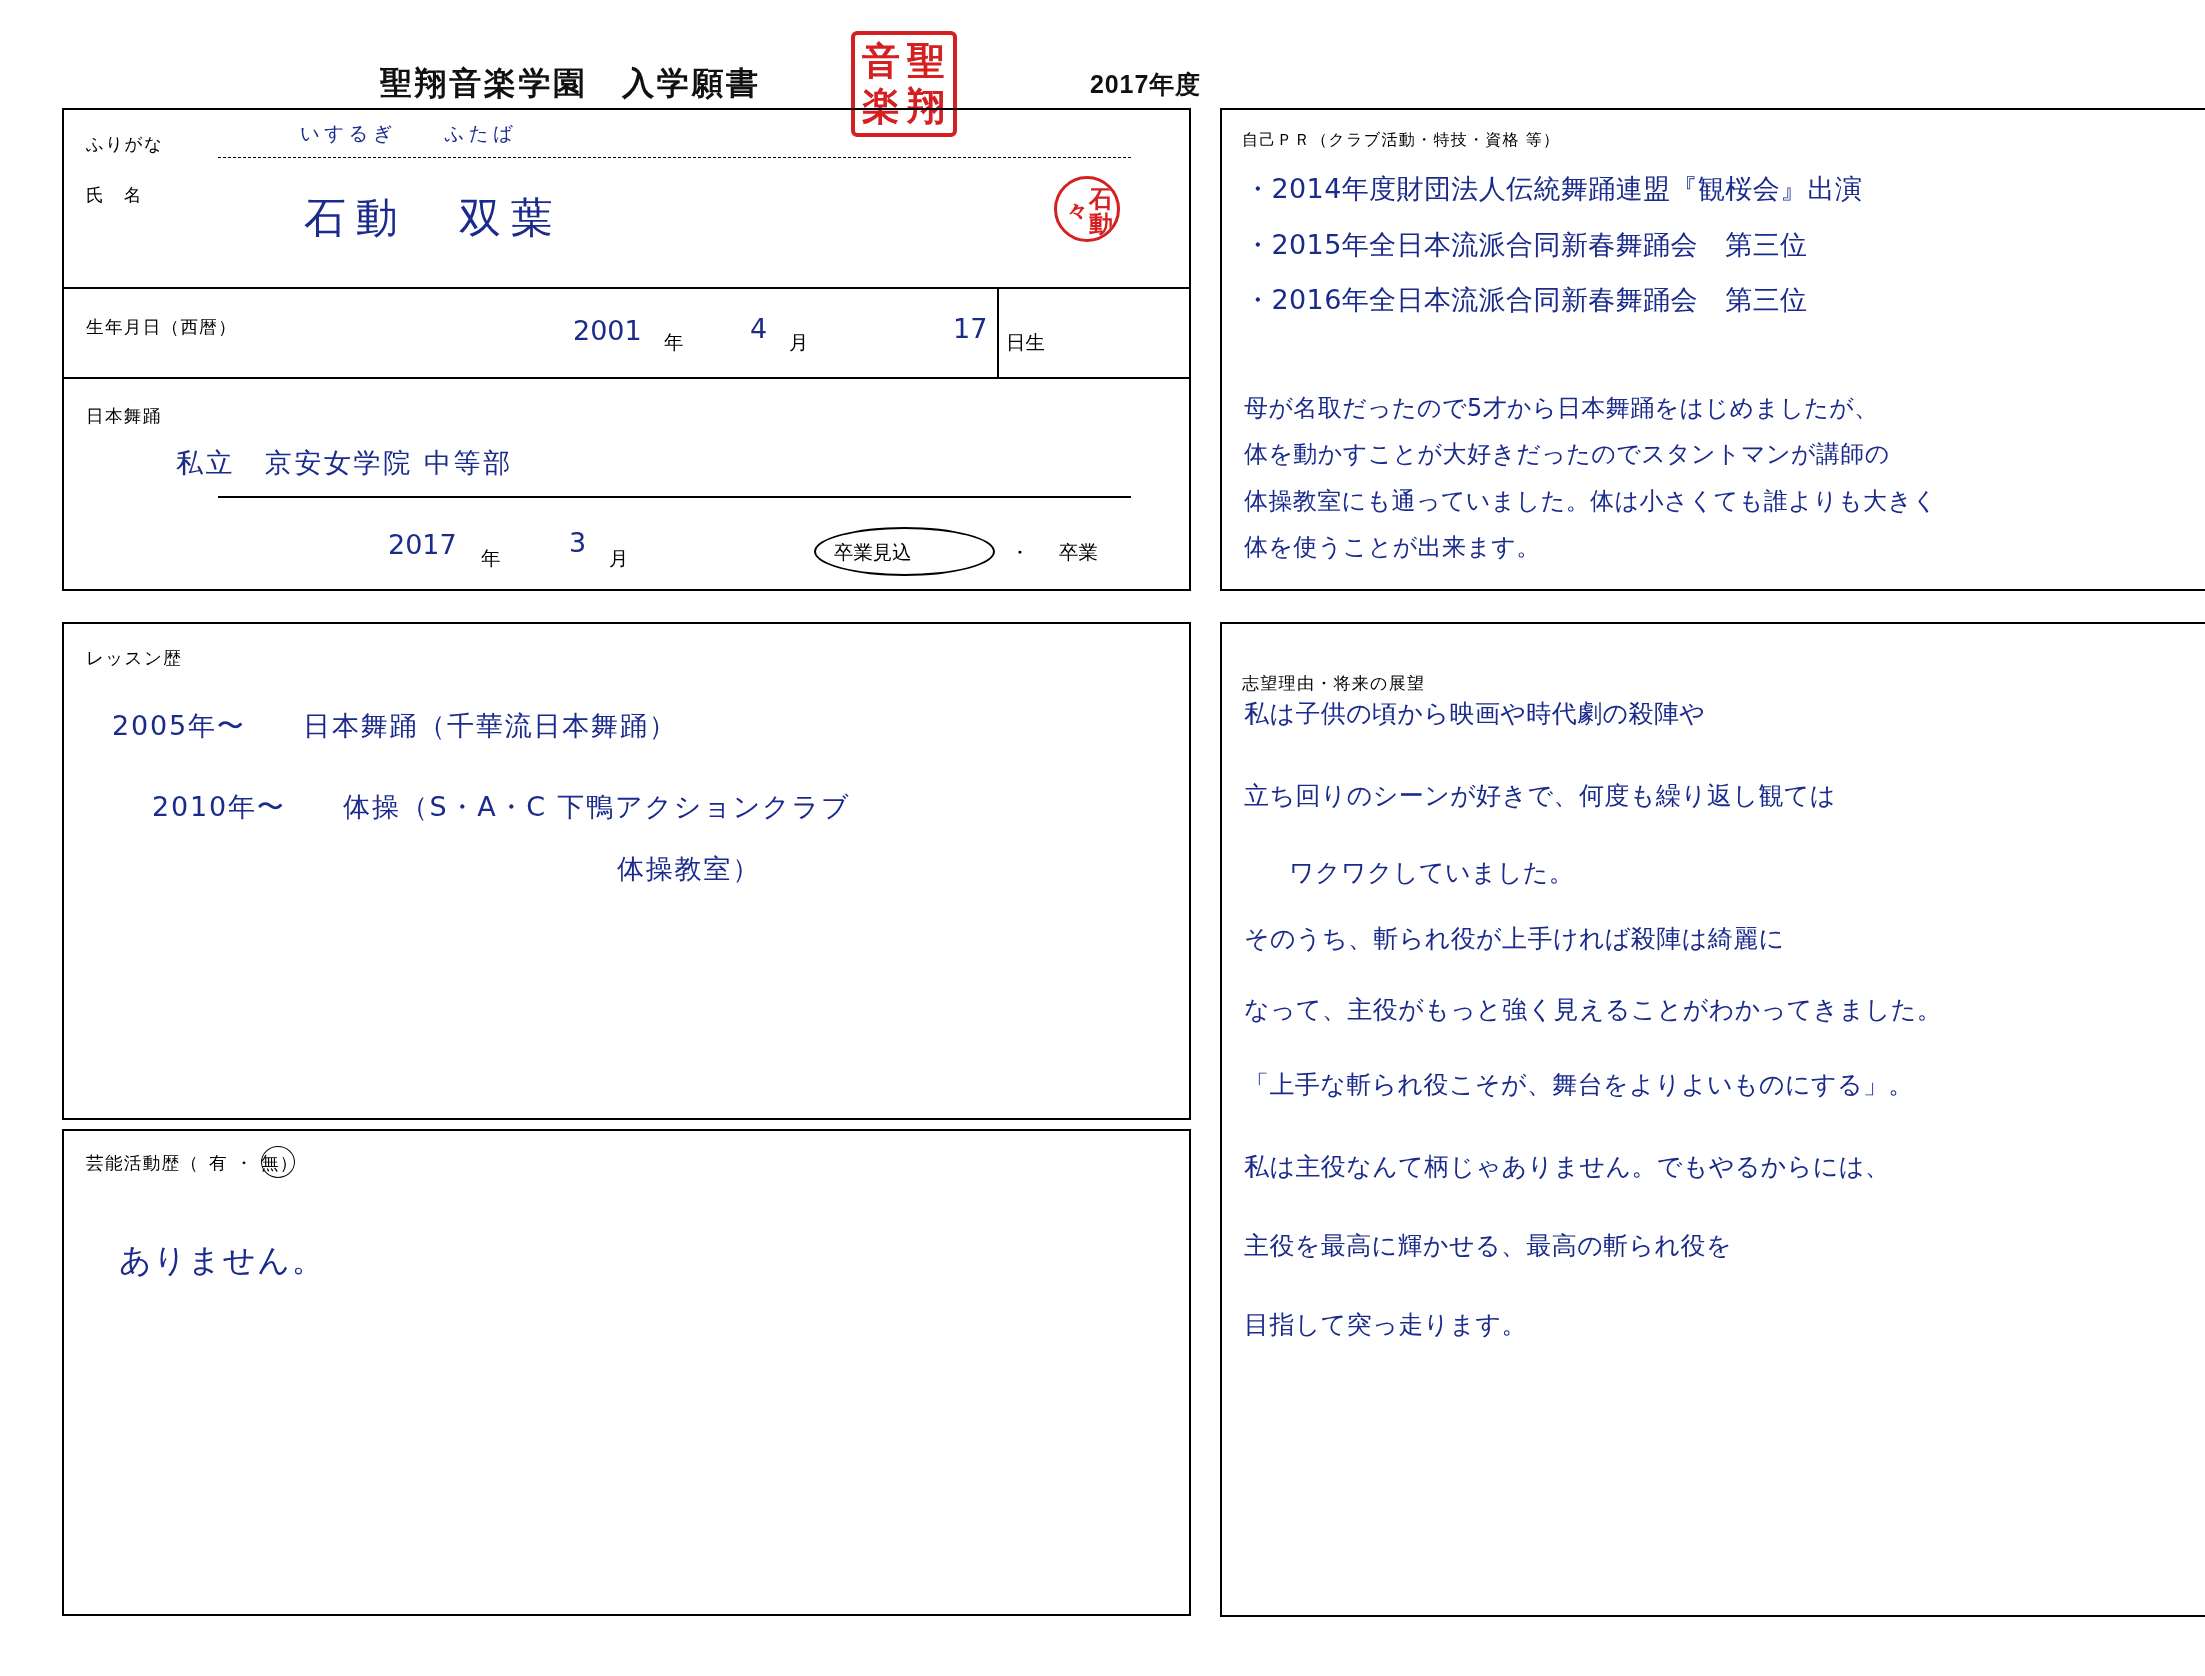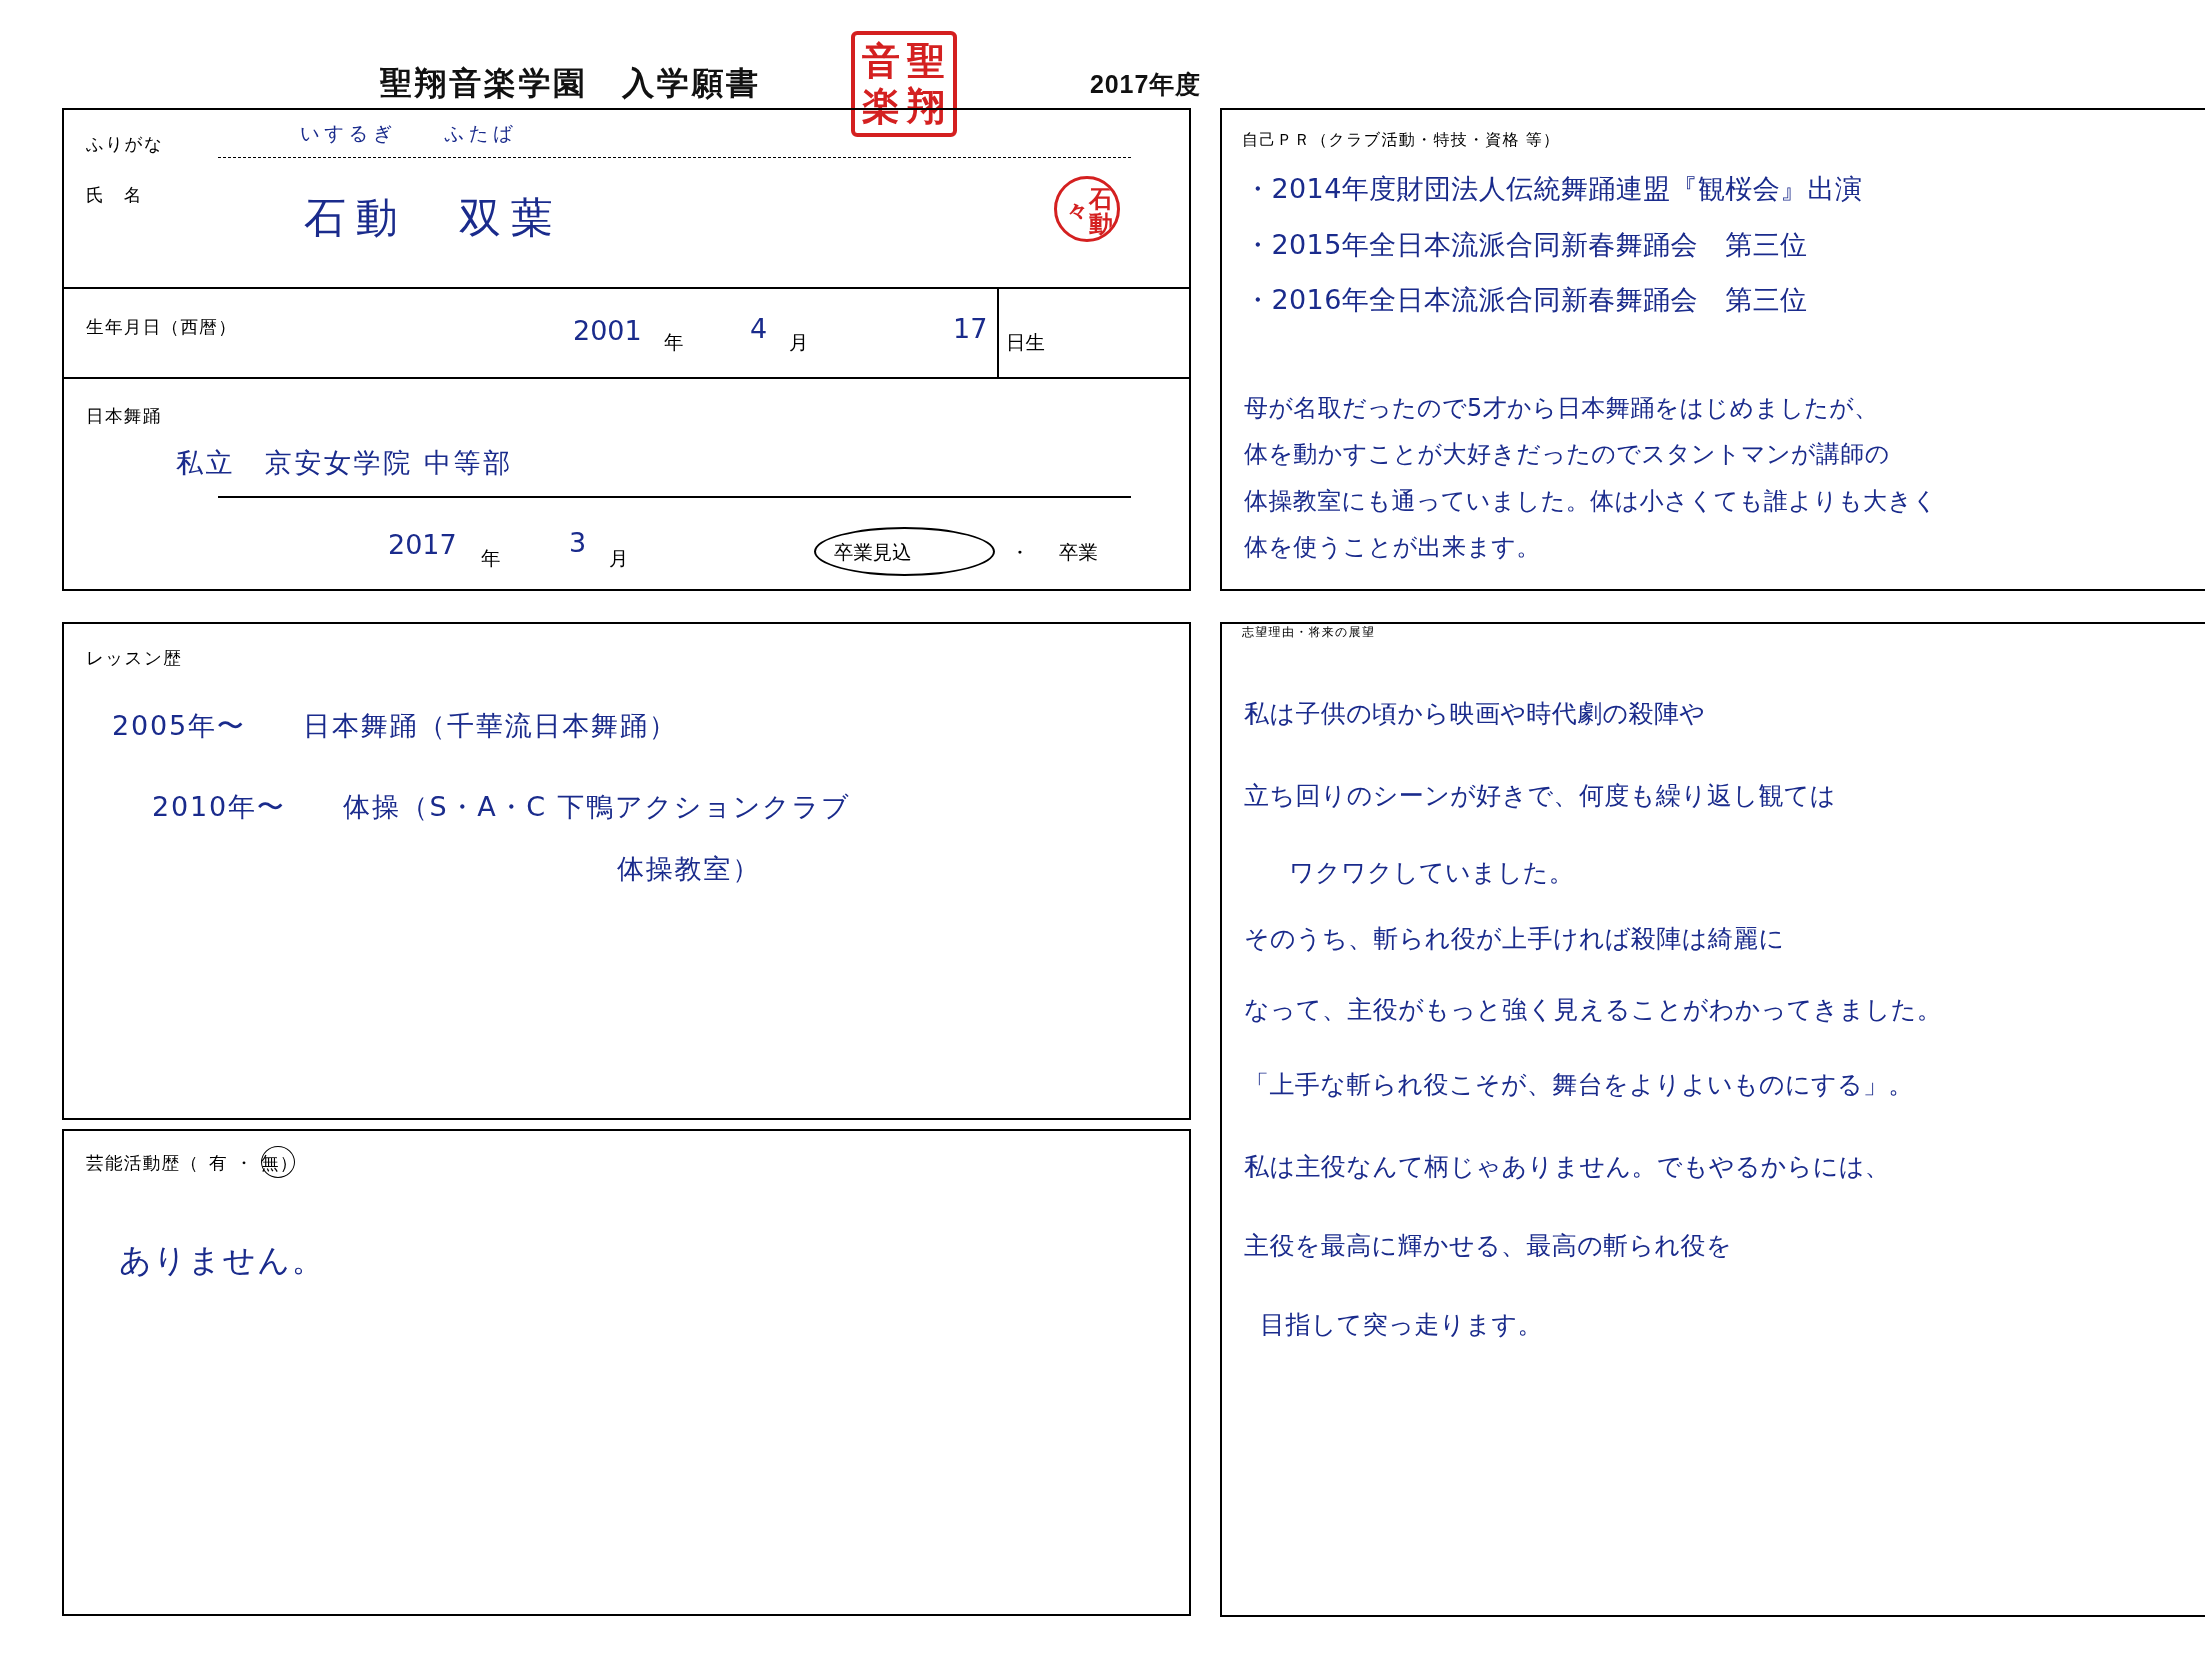--- a/index.html
+++ b/index.html
@@ -236,26 +236,26 @@
   <div class="hw hw-para-b" style="left:1244px; top:165px; font-size:27px;">・2014年度財団法人伝統舞踊連盟『観桜会』出演</div>
   <div class="hw hw-para-b" style="left:1244px; top:221px; font-size:27px;">・2015年全日本流派合同新春舞踊会　第三位</div>
   <div class="hw hw-para-b" style="left:1244px; top:276px; font-size:27px;">・2016年全日本流派合同新春舞踊会　第三位</div>
 
   <div class="hw hw-para" style="left:1244px; top:388px;">母が名取だったので5才から日本舞踊をはじめましたが、</div>
   <div class="hw hw-para" style="left:1244px; top:434px;">体を動かすことが大好きだったのでスタントマンが講師の</div>
   <div class="hw hw-para" style="left:1244px; top:481px;">体操教室にも通っていました。体は小さくても誰よりも大きく</div>
   <div class="hw hw-para" style="left:1244px; top:527px;">体を使うことが出来ます。</div>
 
   <div class="box" style="left:1220px; top:622px; width:1100px; height:995px;"></div>
-  <div class="box-label" style="left:1242px; top:624px; font-size:12px;">志望理由・将来の展望</div>
+  <div class="box-label" style="left:1242px; top:672px; font-size:17px;">志望理由・将来の展望</div>
 
   <div class="hw hw-para-b" style="left:1244px; top:692px;">私は子供の頃から映画や時代劇の殺陣や</div>
   <div class="hw hw-para-b" style="left:1244px; top:774px;">立ち回りのシーンが好きで、何度も繰り返し観ては</div>
   <div class="hw hw-para-b" style="left:1244px; top:851px;margin-left:45px;">ワクワクしていました。</div>
   <div class="hw hw-para-b" style="left:1244px; top:917px;">そのうち、斬られ役が上手ければ殺陣は綺麗に</div>
   <div class="hw hw-para-b" style="left:1244px; top:1063px;">「上手な斬られ役こそが、舞台をよりよいものにする」。</div>
   <div class="hw hw-para-b" style="left:1244px; top:988px;">なって、主役がもっと強く見えることがわかってきました。</div>
   <div class="hw hw-para-b" style="left:1244px; top:1145px;">私は主役なんて柄じゃありません。でもやるからには、</div>
   <div class="hw hw-para-b" style="left:1244px; top:1224px;">主役を最高に輝かせる、最高の斬られ役を</div>
-  <div class="hw hw-para-b" style="left:1244px; top:1303px;margin-left:16px;">目指して突っ走ります。</div>
+  <div class="hw hw-para-b" style="left:1244px; top:1303px;">目指して突っ走ります。</div>
 
 </div>
 
 
 </body></html>

